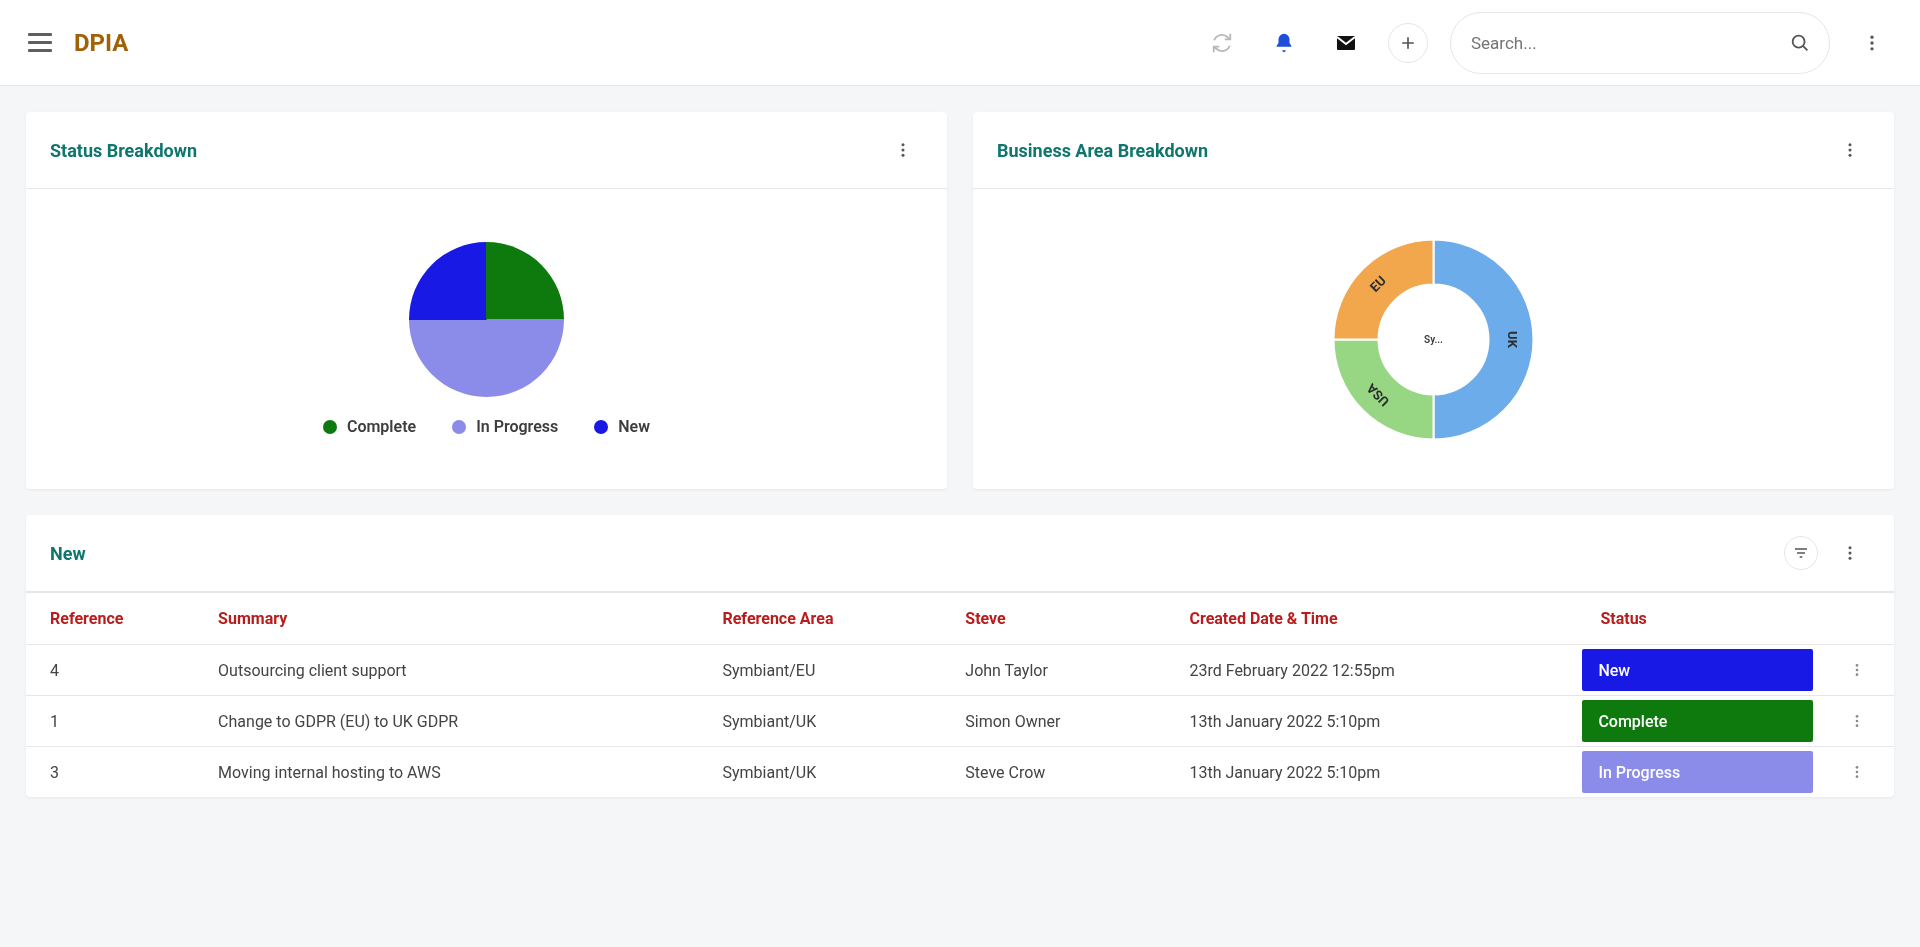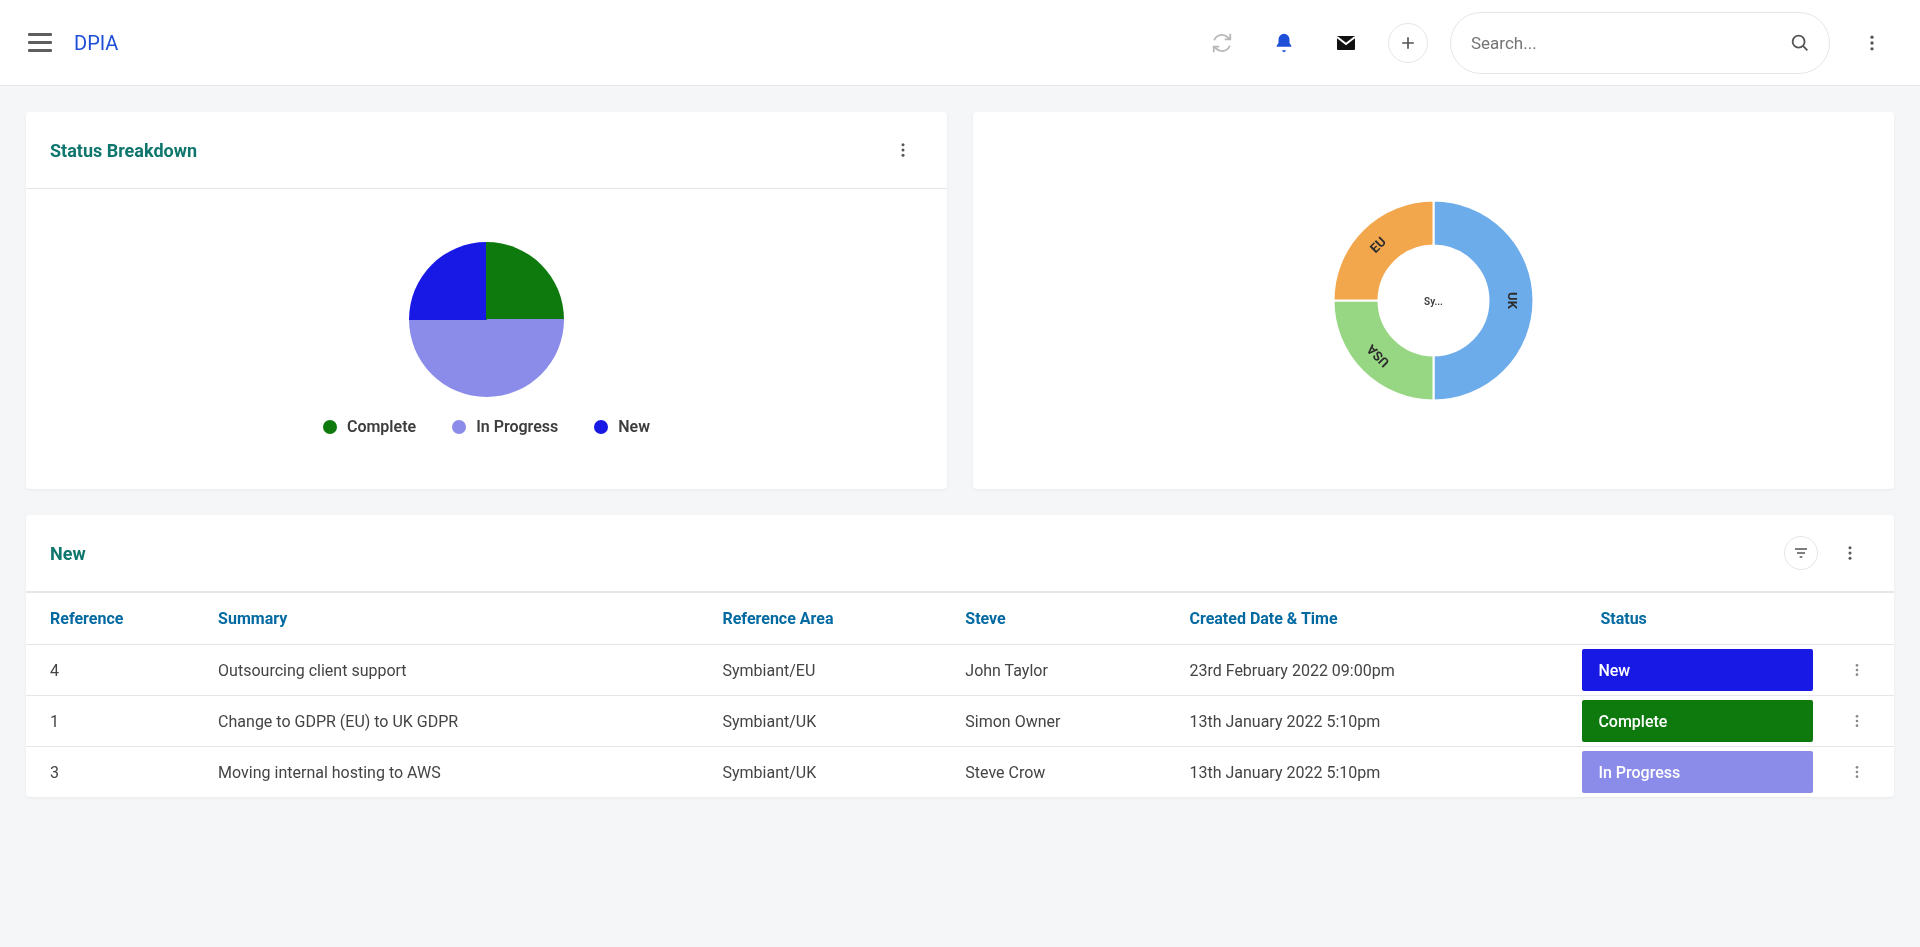--- a/index.html
+++ b/index.html
@@ -19,21 +19,21 @@
   }
   *{box-sizing:border-box;font-family:-apple-system,BlinkMacSystemFont,"Segoe UI",Roboto,Helvetica,Arial,sans-serif;}
   body{margin:0;background:var(--bg);color:var(--text);}
   
   .app-header{
     height:var(--header-h);background:#fff;display:flex;align-items:center;
     padding:0 28px;gap:22px;border-bottom:1px solid var(--border);
   }
   .hamburger-icon{display:flex;flex-direction:column;gap:5px;cursor:pointer;}
   .hamburger-icon span{display:block;width:24px;height:3px;background:#5f5f5f;border-radius:1px;}
-  .page-title{font-size:20px;color:#1d4ed8;font-weight:400;}
+  .page-title{font-size:24px;color:#a16207;font-weight:700;}
   .spacer{flex:1;}
   .icon-btn{width:40px;height:40px;display:flex;align-items:center;justify-content:center;cursor:pointer;color:#555;}
   .icon-btn.circle{border:1px solid var(--border);border-radius:50%;}
   .search-wrap{display:flex;align-items:center;border:1px solid var(--border);border-radius:40px;height:62px;padding:0 18px;min-width:380px;}
   .search-wrap input{flex:1;border:none;outline:none;font-size:17px;background:transparent;color:#555;}
   
   .content{padding:26px;}
   .row{display:flex;gap:26px;}
   .card{background:var(--panel);flex:1;border-radius:4px;box-shadow:var(--shadow);display:flex;flex-direction:column;min-width:0;}
   .card-header{display:flex;align-items:center;justify-content:space-between;padding:18px 24px;border-bottom:1px solid var(--border);}
@@ -46,21 +46,21 @@
   .pie{width:155px;height:155px;border-radius:50%;}
   
   .donut-wrap{position:relative;width:205px;height:205px;}
   .donut-center-label{position:absolute;top:50%;left:50%;transform:translate(-50%,-50%);font-weight:600;font-size:10px;}
   
   .table-card{background:var(--panel);border-radius:4px;box-shadow:var(--shadow);margin-top:26px;}
   .table-card .card-header{padding:18px 24px;}
   .table-actions{display:flex;gap:12px;align-items:center;}
   .action-circle{width:34px;height:34px;border:1px solid var(--border);border-radius:50%;display:flex;align-items:center;justify-content:center;cursor:pointer;color:#555;}
   table{width:100%;border-collapse:collapse;}
-  thead th{text-align:left;font-size:16px;font-weight:700;padding:16px 24px;color:#0369a1;border-top:1px solid var(--border);}
+  thead th{text-align:left;font-size:16px;font-weight:700;padding:16px 24px;color:#b91c1c;border-top:1px solid var(--border);}
   tbody td{padding:14px 24px;font-size:16px;color:#444;border-top:1px solid var(--border);}
   .status-badge{display:flex;align-items:center;height:42px;padding:0 16px;color:#fff;font-weight:500;font-size:16px;border-radius:2px;}
   .row-menu{color:#888;cursor:pointer;display:flex;justify-content:center;}
   
   svg{display:block;}
 </style>
 </head>
 <body>
 
 <header class="app-header">
@@ -144,20 +144,30 @@
           </div>
           <div class="legend-item">
             <span class="legend-dot" id="dot-new" style="background: rgb(25, 25, 230);"></span>
             <span>New</span>
           </div>
         </div>
       </div>
     </section>
 
     <section class="card">
+      <div class="card-header">
+        <div class="card-title">Business Area Breakdown</div>
+        <div class="icon-btn">
+          <svg width="18" height="18" viewBox="0 0 24 24" fill="#555">
+              <circle cx="12" cy="5" r="2"></circle>
+              <circle cx="12" cy="12" r="2"></circle>
+              <circle cx="12" cy="19" r="2"></circle>
+            </svg>
+        </div>
+      </div>
       <div class="card-body">
         <div class="donut-wrap">
           <svg id="donut-svg" width="205" height="205" viewBox="0 0 205 205">
               <path d="M 102.5 2.5 A 100 100 0 0 1 102.5 202.5 L 102.5 157.5 A 55 55 0 0 0 102.5 47.5 Z" fill="#6caceb" stroke="#fff" stroke-width="2"></path>
               <text x="180" y="102.5" text-anchor="middle" dominant-baseline="middle" font-size="13" font-weight="700" fill="#2c2c2c" transform="rotate(90 180 102.5)">UK</text>
               <path d="M 102.5 202.5 A 100 100 0 0 1 2.5 102.50000000000001 L 47.5 102.5 A 55 55 0 0 0 102.5 157.5 Z" fill="#97d683" stroke="#fff" stroke-width="2"></path>
               <text x="47.69922445804257" y="157.30077554195742" text-anchor="middle" dominant-baseline="middle" font-size="13" font-weight="700" fill="#2c2c2c" transform="rotate(225 47.69922445804257 157.30077554195742)">USA</text>
               <path d="M 2.5 102.50000000000001 A 100 100 0 0 1 102.49999999999999 2.5 L 102.49999999999999 47.5 A 55 55 0 0 0 47.5 102.5 Z" fill="#f2a74d" stroke="#fff" stroke-width="2"></path>
               <text x="47.69922445804256" y="47.69922445804257" text-anchor="middle" dominant-baseline="middle" font-size="13" font-weight="700" fill="#2c2c2c" transform="rotate(315 47.69922445804256 47.69922445804257)">EU</text>
             </svg>
@@ -205,21 +215,21 @@
           <th>Status</th>
           <th></th>
         </tr>
       </thead>
       <tbody id="table-body">
           <tr>
       <td>4</td>
       <td>Outsourcing client support</td>
       <td>Symbiant/EU</td>
       <td>John Taylor</td>
-      <td>23rd February 2022 09:00pm</td>
+      <td>23rd February 2022 12:55pm</td>
       <td style="padding:4px 6px;">
               <div class="status-badge" style="background:#1919e6">New</div>
             </td>
       <td>
               <div class="row-menu">
                 <svg width="16" height="16" viewBox="0 0 24 24" fill="#888">
                   <circle cx="12" cy="5" r="2"></circle>
                   <circle cx="12" cy="12" r="2"></circle>
                   <circle cx="12" cy="19" r="2"></circle>
                 </svg>

